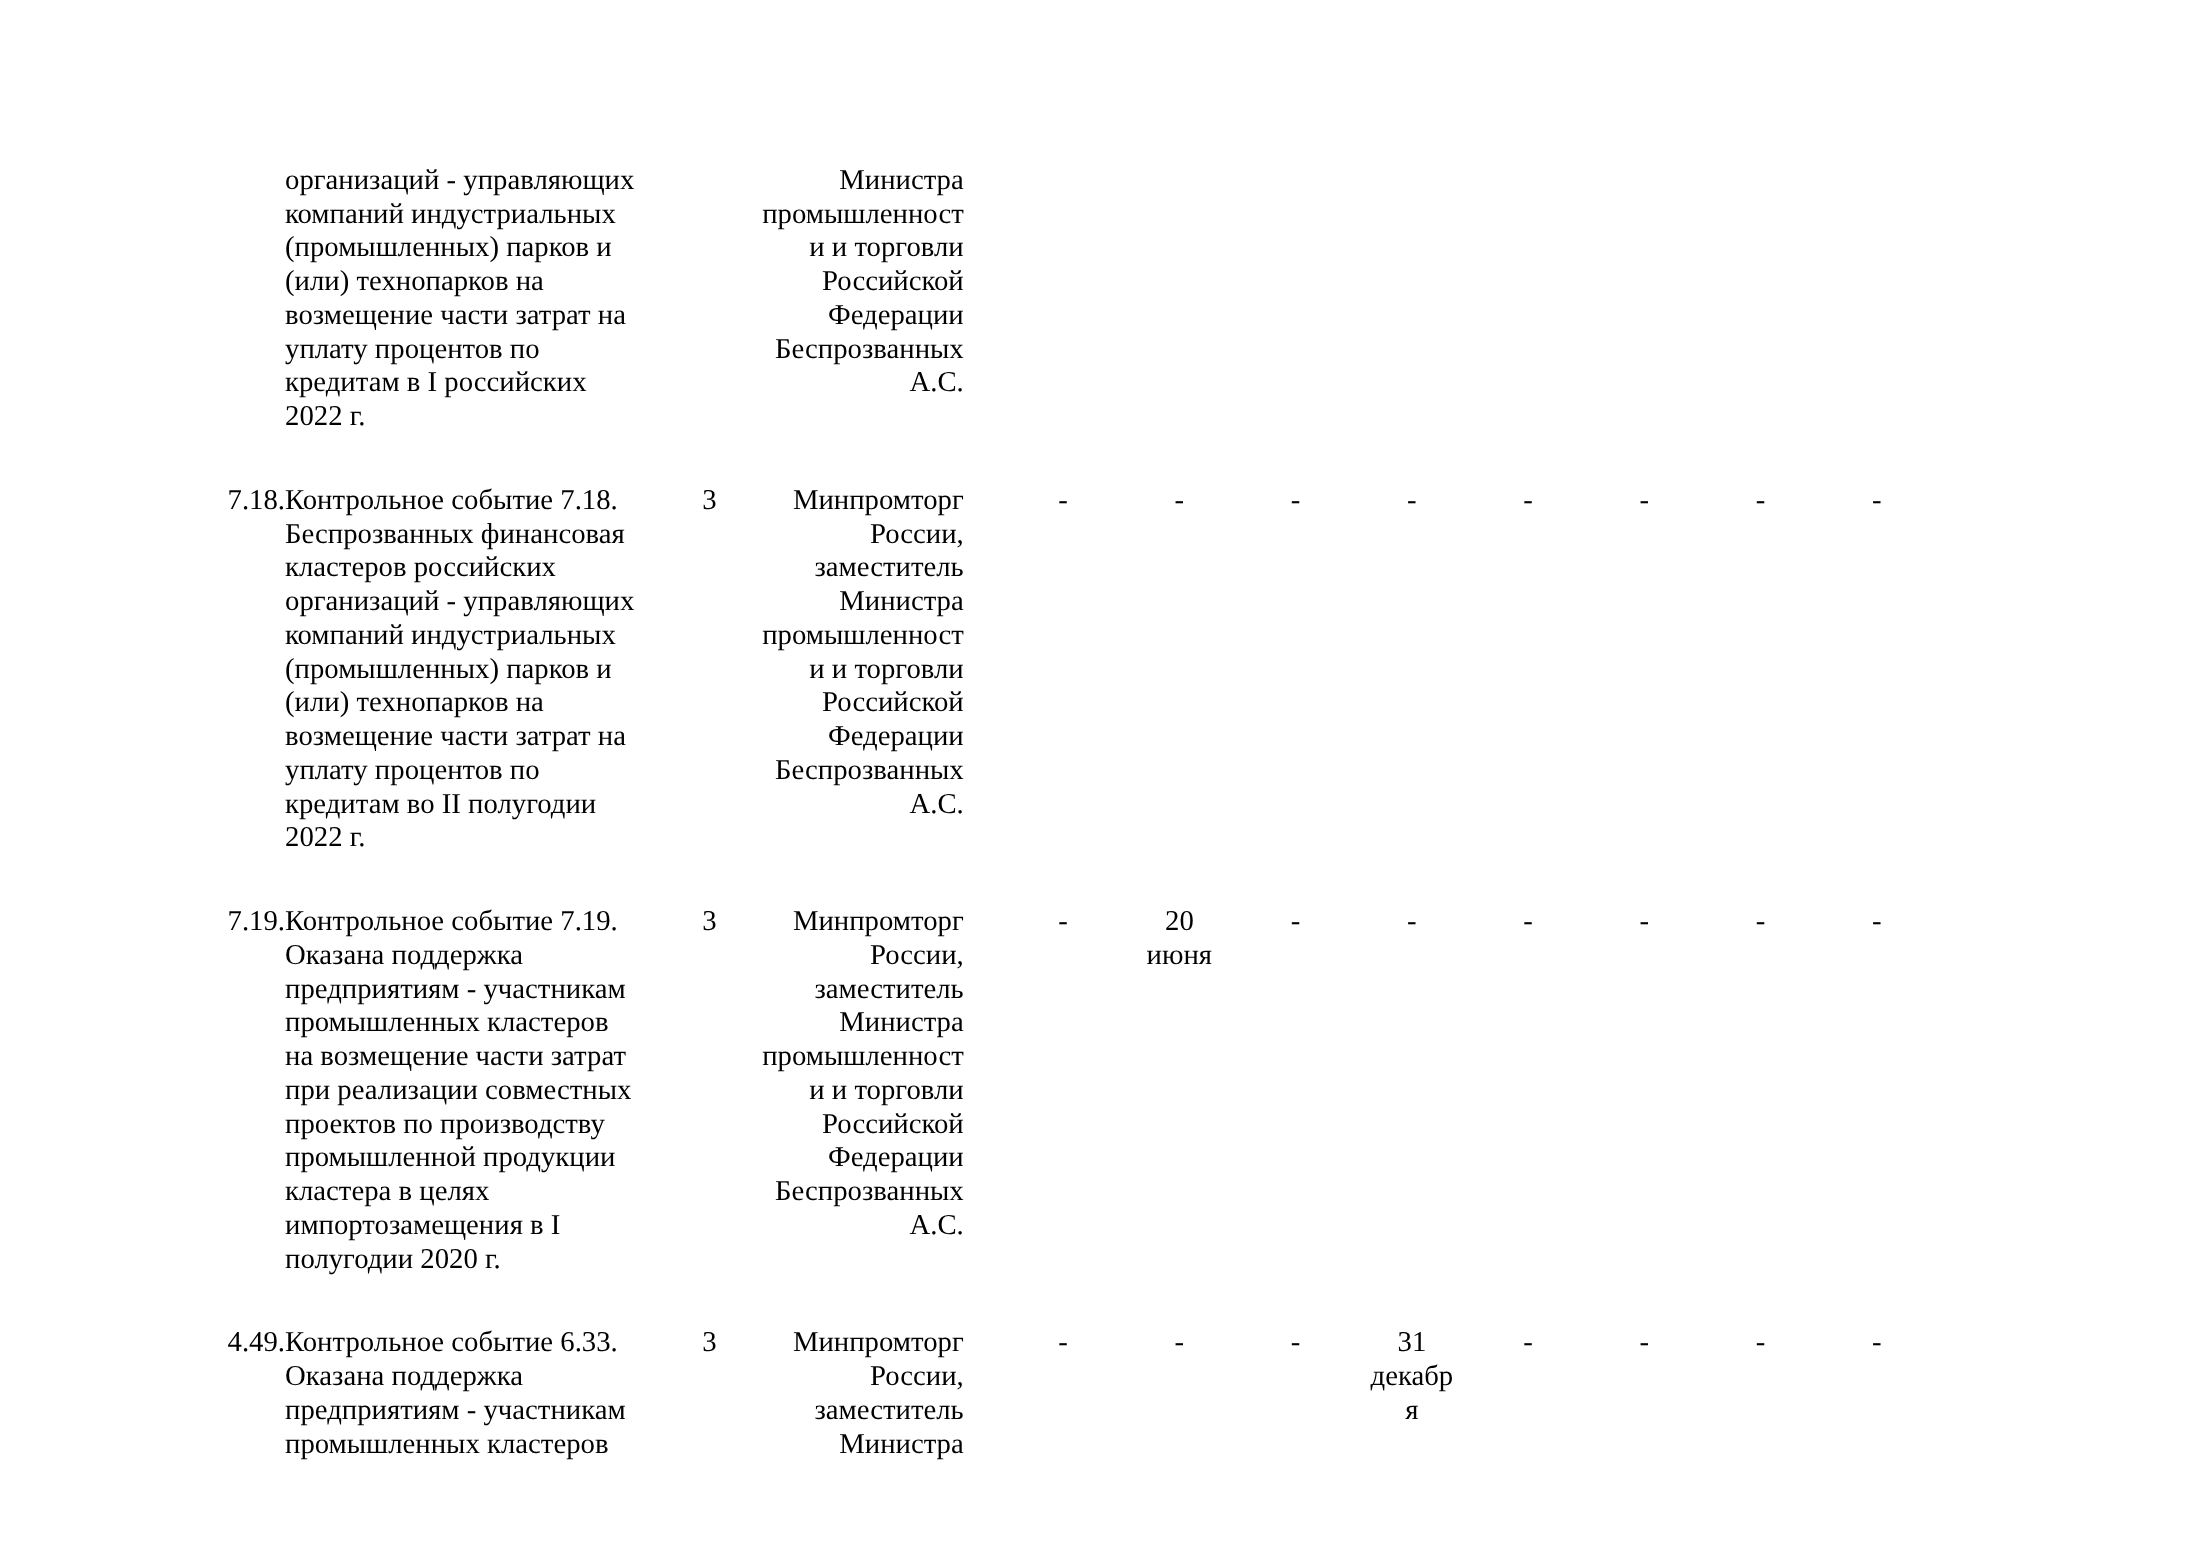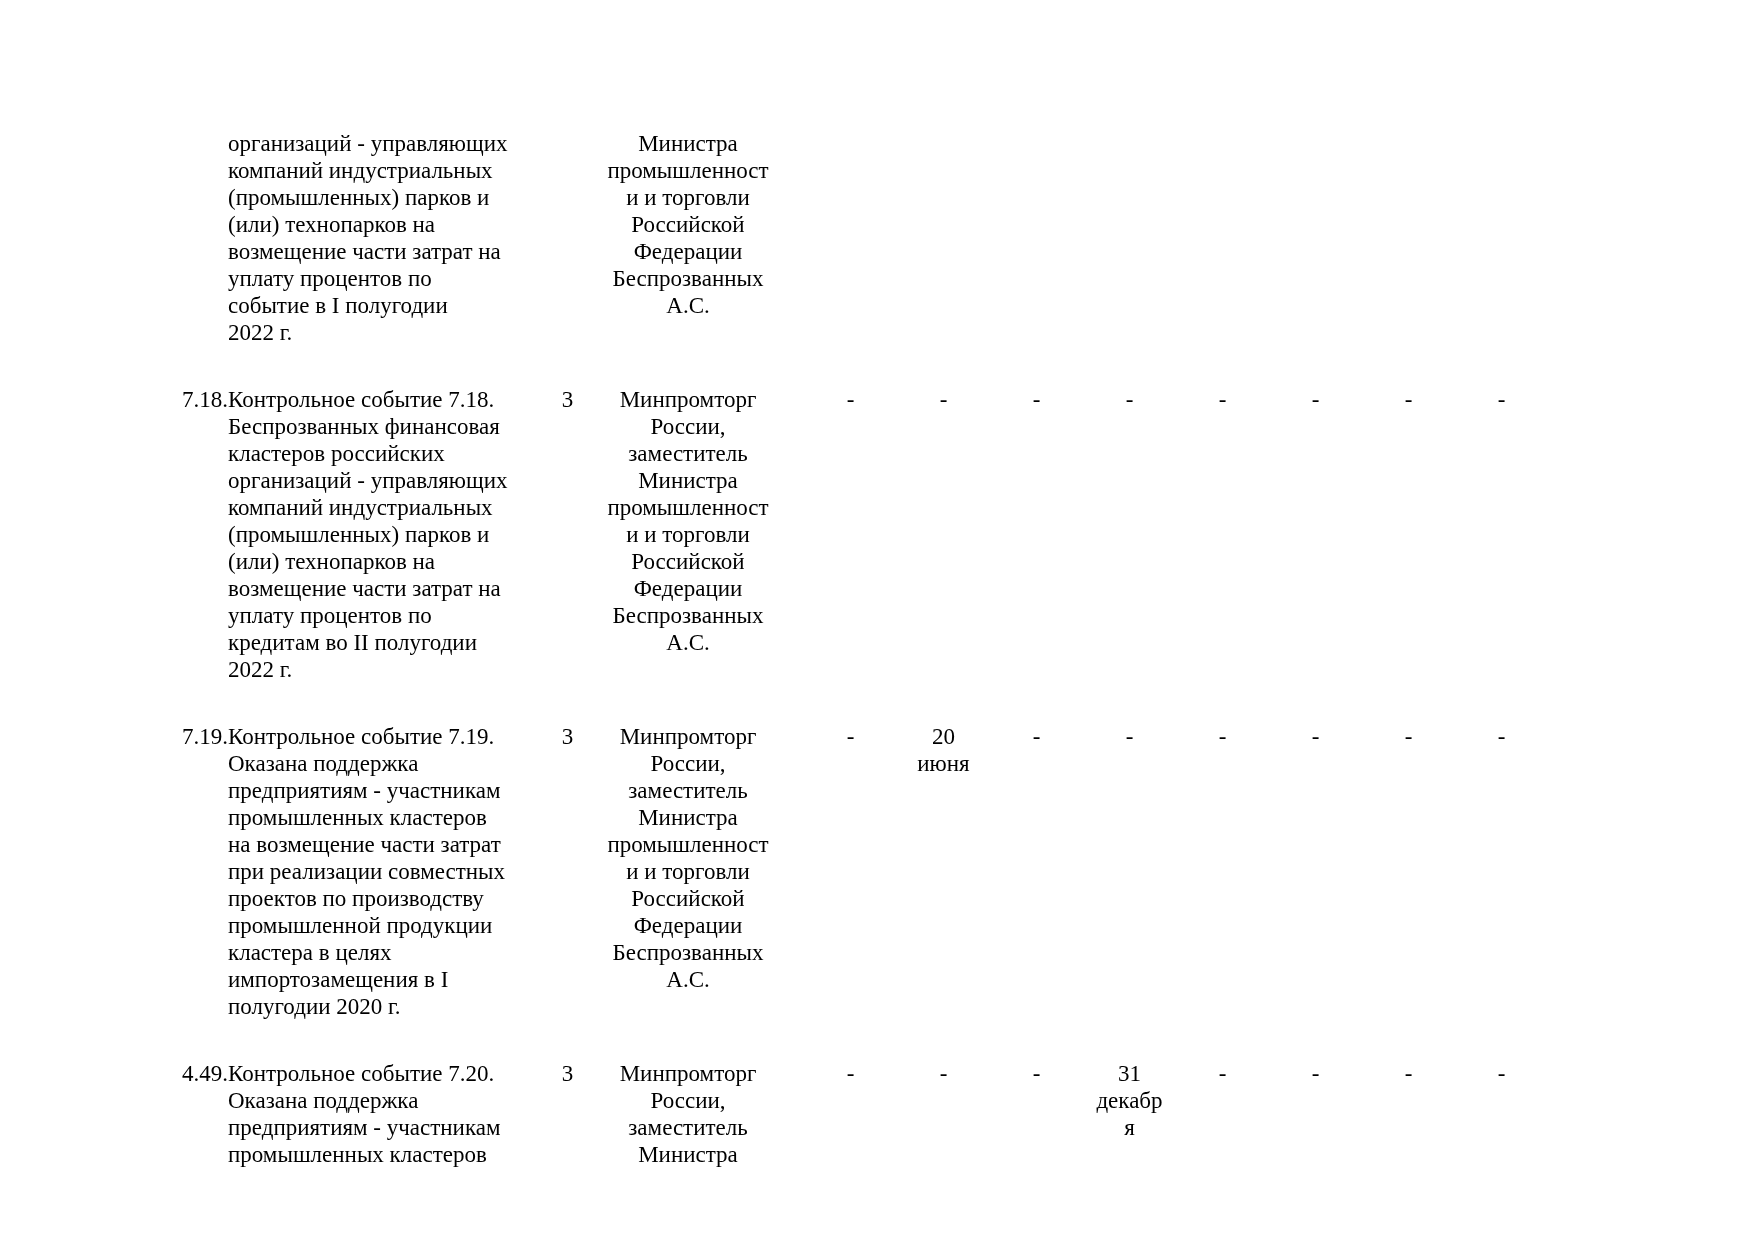--- a/index.html
+++ b/index.html
@@ -26,21 +26,21 @@
   }
   .row {
     display: flex;
     align-items: flex-start;
     margin-bottom: 40px;
   }
   .cell { flex: 0 0 auto; }
   .cell-num   { width: 73px;  text-align: right; }
   .cell-desc  { width: 302px; text-align: left; }
   .cell-ind   { width: 75px;  text-align: center; }
-  .cell-exec  { width: 166px; text-align: center; }
+  .cell-exec  { width: 166px; text-align: right; }
   .spacer     { width: 33px; }
   .cell-val   { width: 93px;  text-align: center; }
   .line {
     display: block;
     white-space: nowrap;
     height: 27px;
     line-height: 27px;
   }
   .cell-val .line { white-space: normal; }
 </style>
@@ -53,21 +53,21 @@
         <div class="cell cell-num">
           <div class="line"></div>
         </div>
         <div class="cell cell-desc">
           <div class="line">организаций - управляющих</div>
           <div class="line">компаний индустриальных</div>
           <div class="line">(промышленных) парков и</div>
           <div class="line">(или) технопарков на</div>
           <div class="line">возмещение части затрат на</div>
           <div class="line">уплату процентов по</div>
-          <div class="line">событие в I полугодии</div>
+          <div class="line">кредитам в I российских</div>
           <div class="line">2022 г.</div>
         </div>
         <div class="cell cell-ind">
           <div class="line"></div>
         </div>
         <div class="cell cell-exec">
           <div class="line">Министра</div>
           <div class="line">промышленност</div>
           <div class="line">и и торговли</div>
           <div class="line">Российской</div>
@@ -214,21 +214,21 @@
         </div>
         <div class="cell cell-val">
           <div class="line">-</div>
         </div>
       </div>
       <div class="row">
         <div class="cell cell-num">
           <div class="line">4.49.</div>
         </div>
         <div class="cell cell-desc">
-          <div class="line">Контрольное событие 7.20.</div>
+          <div class="line">Контрольное событие 6.33.</div>
           <div class="line">Оказана поддержка</div>
           <div class="line">предприятиям - участникам</div>
           <div class="line">промышленных кластеров</div>
         </div>
         <div class="cell cell-ind">
           <div class="line">3</div>
         </div>
         <div class="cell cell-exec">
           <div class="line">Минпромторг</div>
           <div class="line">России,</div>

